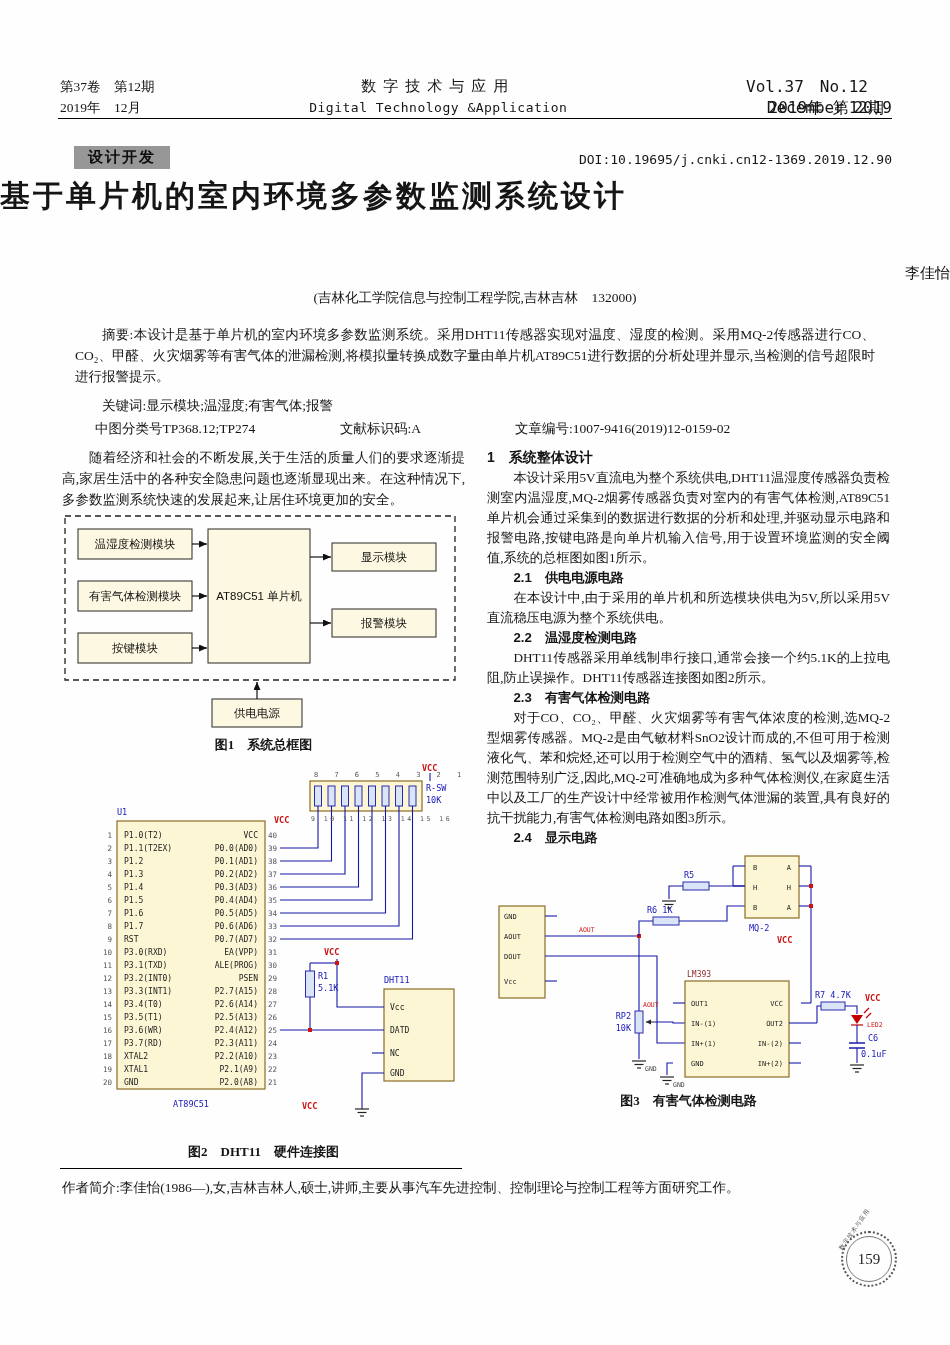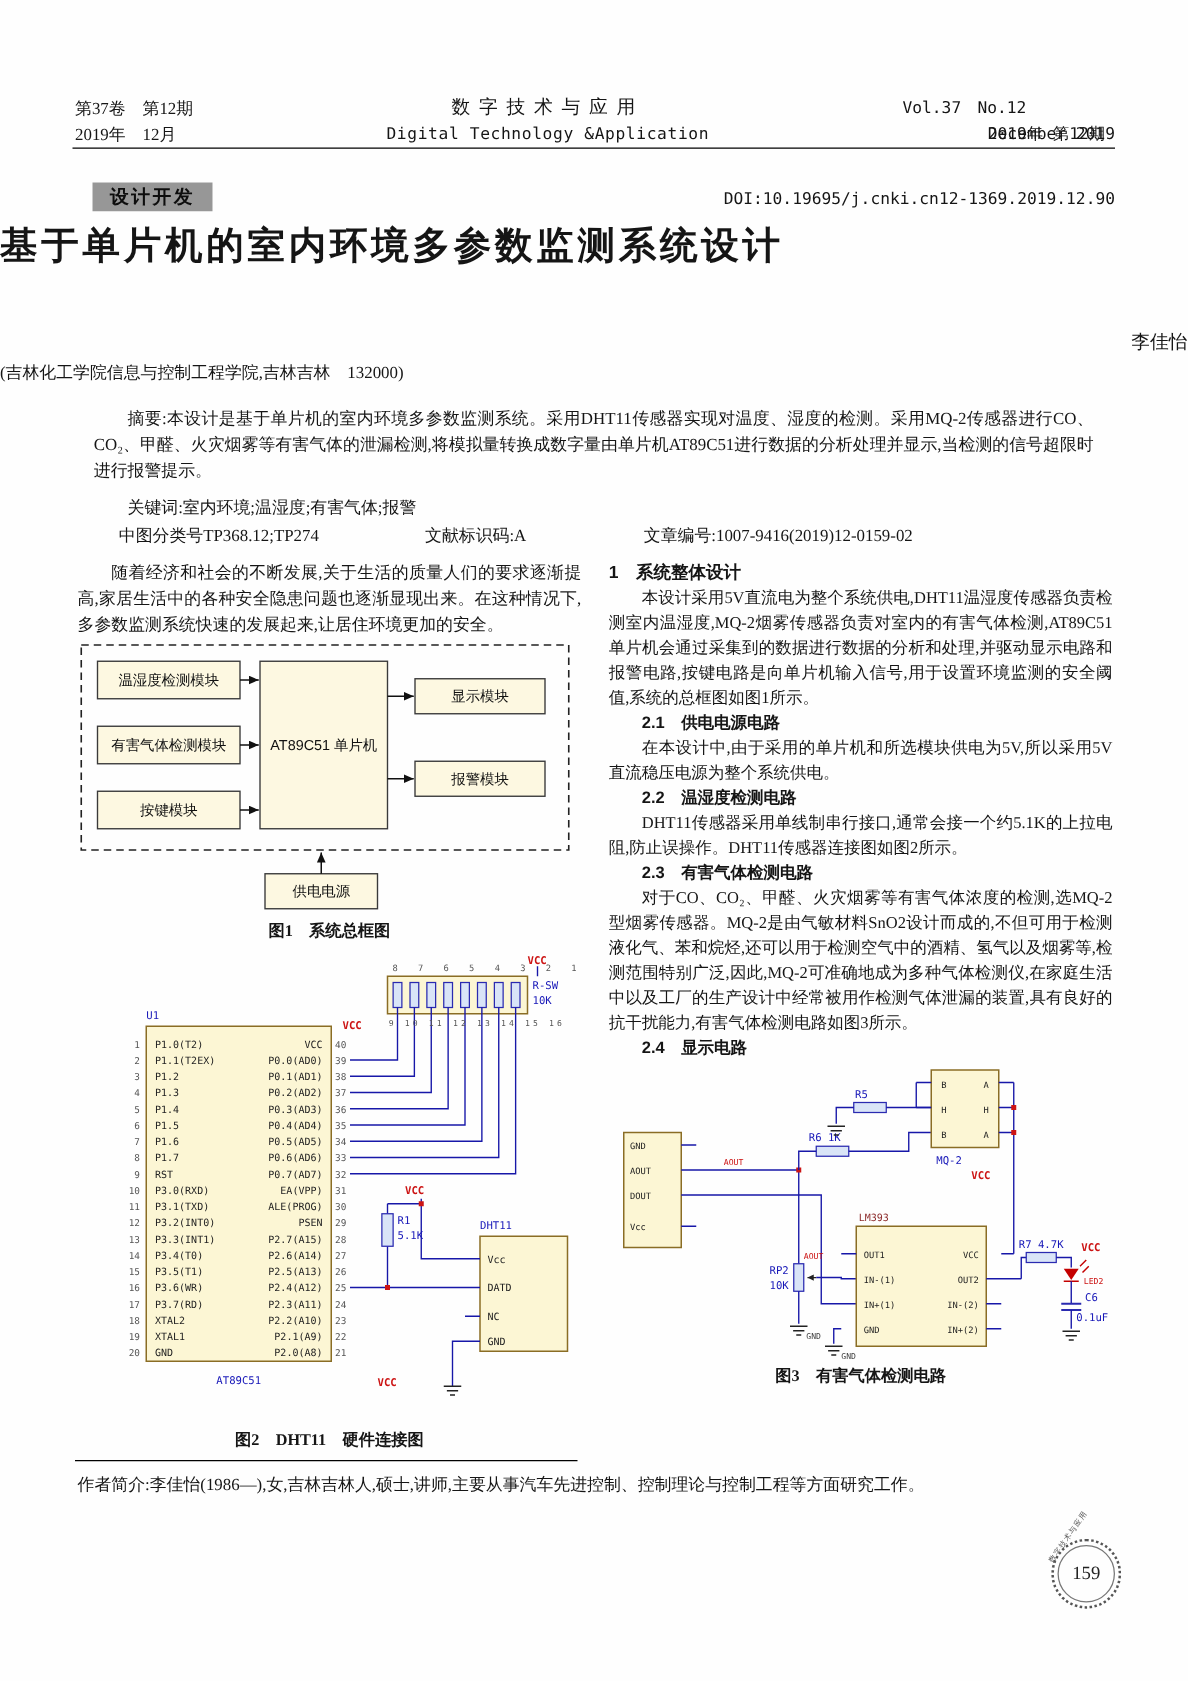--- a/index.html
+++ b/index.html
@@ -8,36 +8,36 @@
        font-family:"Liberation Serif","DejaVu Serif",serif;}
   .abs{position:absolute}
   .mono{font-family:"DejaVu Sans Mono","Liberation Mono",monospace}
 
   
   .masthead{left:60px;right:58px;top:76px;display:flex;justify-content:space-between;
             font-size:13.5px;line-height:21px}
   .mh-center{text-align:center}
   .journal-cn{font-size:15px;letter-spacing:7px}
   .journal-en{font-size:13px;letter-spacing:.5px}
-  .mh-right{text-align:left;font-size:13px}
+  .mh-right{text-align:center;font-size:16px}
   .overlap{position:relative;width:170px;height:21px}
   .date-en{position:absolute;right:0;top:0;white-space:nowrap}
   .issue-overlay{position:absolute;right:8px;top:0;white-space:nowrap}
   .rule{left:58px;right:58px;top:118px;border-top:1.6px solid #000}
 
   .badge-row{left:74px;right:58px;top:146px;height:26px}
   .badge{position:absolute;left:0;top:0;background:var(--badgebg,#979797);color:#0d0d0d;
          font-family:"Liberation Sans",sans-serif;font-weight:bold;font-size:15px;
          padding:2px 14px;letter-spacing:2px}
   .doi{position:absolute;right:0;top:6px;font-size:13px}
 
   .title{left:0;width:950px;top:176px;text-align:left;font-weight:bold;font-size:30px;
          letter-spacing:3px;font-family:"Liberation Sans","DejaVu Sans",sans-serif}
   .author{left:0;width:950px;top:264px;text-align:right;font-size:15px}
-  .affil{left:0;width:950px;top:289px;text-align:left;font-size:13.5px}
+  .affil{left:0;width:950px;top:289px;text-align:center;font-size:13.5px}
   .abstract{left:75px;width:800px;top:324px;font-size:13.5px;line-height:21px;
             text-indent:2em;text-align:justify}
   .keywords{left:75px;width:800px;top:397px;font-size:13.5px;text-indent:2em}
   .clc-row{left:75px;width:800px;top:420px;font-size:13.5px;height:20px;position:absolute}
   .clc{position:absolute;left:20px}
   .doccode{position:absolute;left:265px}
   .artno{position:absolute;left:440px}
 
   .col{width:403px}
   .col-left{left:62px;top:447px;font-size:13.5px;line-height:21px}
@@ -109,21 +109,21 @@
 
 <div class="abs badge-row">
   <span class="badge">设计开发</span>
   <span class="doi mono">DOI:10.19695/j.cnki.cn12-1369.2019.12.90</span>
 </div>
 
 <h1 class="abs title">基于单片机的室内环境多参数监测系统设计</h1>
 <div class="abs author">李佳怡</div>
 <div class="abs affil">(吉林化工学院信息与控制工程学院,吉林吉林　132000)</div>
 <p class="abs abstract">摘要:本设计是基于单片机的室内环境多参数监测系统。采用DHT11传感器实现对温度、湿度的检测。采用MQ-2传感器进行CO、CO₂、甲醛、火灾烟雾等有害气体的泄漏检测,将模拟量转换成数字量由单片机AT89C51进行数据的分析处理并显示,当检测的信号超限时进行报警提示。</p>
-<p class="abs keywords">关键词:室内环境;温湿度;有害气体;报警</p>
+<p class="abs keywords">关键词:显示模块;温湿度;有害气体;报警</p>
 <div class="clc-row">
   <span class="clc">中图分类号TP368.12;TP274</span>
   <span class="doccode">文献标识码:A</span>
   <span class="artno">文章编号:1007-9416(2019)12-0159-02</span>
 </div>
 
 <div class="abs col col-left">
   <p>随着经济和社会的不断发展,关于生活的质量人们的要求逐渐提高,家居生活中的各种安全隐患问题也逐渐显现出来。在这种情况下,多参数监测系统快速的发展起来,让居住环境更加的安全。</p>
 
   <div class="figure">

